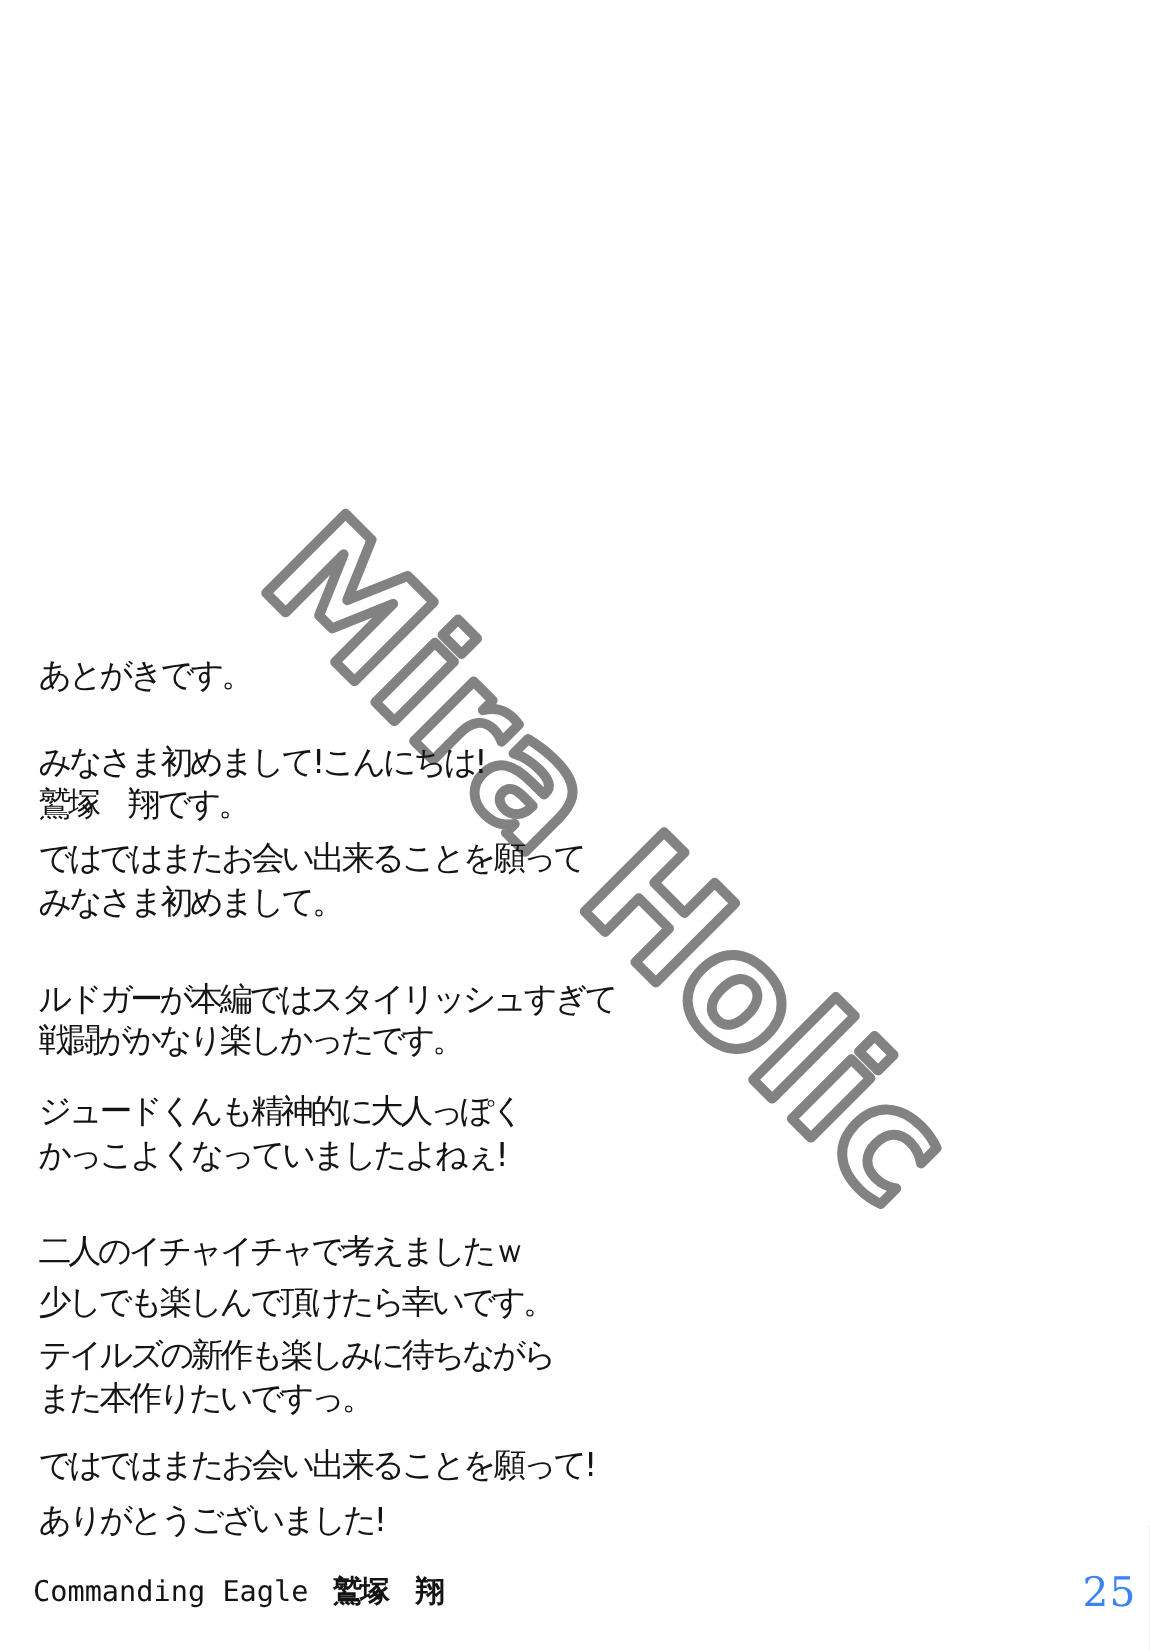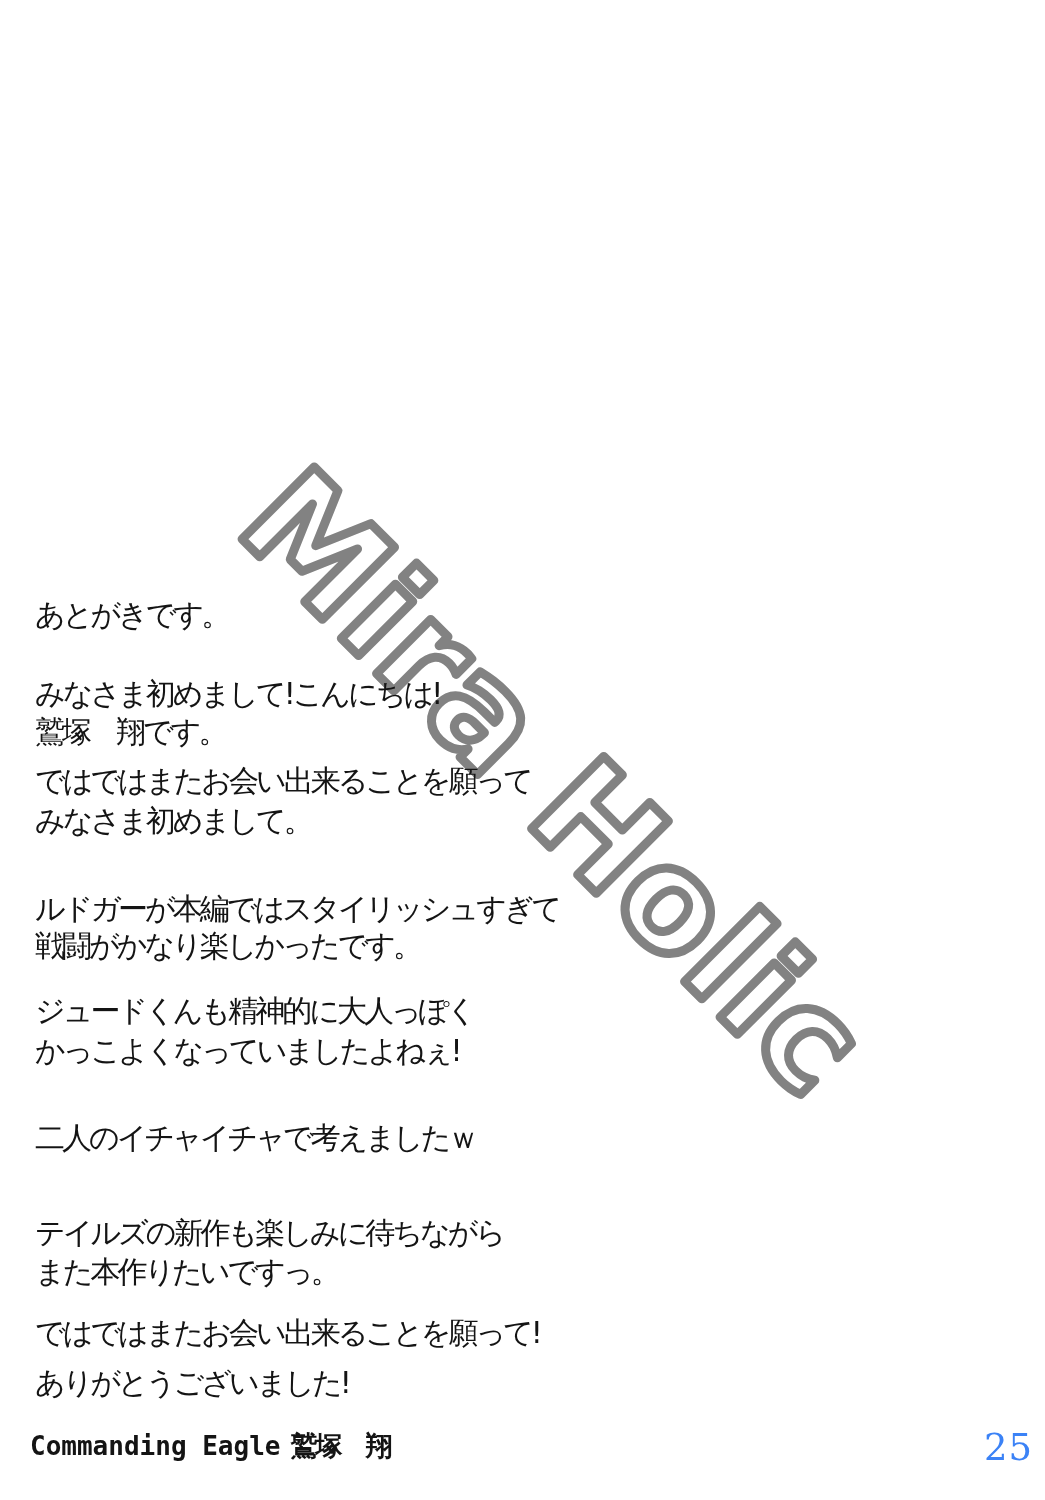--- a/index.html
+++ b/index.html
@@ -50,30 +50,30 @@
   .credit {
     position: absolute;
     left: 30px;
     top: 1428px;
     z-index: 2;
     white-space: nowrap;
     color: #141414;
   }
   .credit .circle {
     font-family: "DejaVu Sans Mono", monospace;
-    font-weight: bold;
+    font-weight: normal;
     font-size: 26px;
     letter-spacing: 0px;
   }
   .credit .author {
     font-family: "DejaVu Sans", sans-serif;
     font-weight: bold;
     font-size: 27px;
     letter-spacing: -2px;
-    margin-left: 10px;
+    margin-left: 22px;
   }
   
   .page-number {
     position: absolute;
     left: 984px;
     top: 1426px;
     z-index: 2;
     font-family: "DejaVu Serif", serif;
     font-size: 37px;
     color: #3b82f6;
@@ -92,20 +92,21 @@
   <div class="line" style="top:600px">あとがきです。</div>
   <div class="line" style="top:679px">みなさま初めまして!こんにちは!</div>
   <div class="line" style="top:717px">鷲塚　翔です。</div>
   <div class="line" style="top:766px">ではではまたお会い出来ることを願って</div>
   <div class="line" style="top:806px">みなさま初めまして。</div>
   <div class="line" style="top:894px">ルドガーが本編ではスタイリッシュすぎて</div>
   <div class="line" style="top:931px">戦闘がかなり楽しかったです。</div>
   <div class="line" style="top:996px">ジュードくんも精神的に大人っぽく</div>
   <div class="line" style="top:1036px">かっこよくなっていましたよねぇ!</div>
   <div class="line" style="top:1123px">二人のイチャイチャで考えましたｗ</div>
+  <div class="line" style="top:1170px">少しでも楽しんで頂けたら幸いです。</div>
   <div class="line" style="top:1218px">テイルズの新作も楽しみに待ちながら</div>
   <div class="line" style="top:1257px">また本作りたいですっ。</div>
   <div class="line" style="top:1318px">ではではまたお会い出来ることを願って!</div>
   <div class="line" style="top:1368px">ありがとうございました!</div>
 
   <div class="credit">
     <span class="circle">Commanding Eagle</span><span class="author">鷲塚　翔</span>
   </div>
 
   <div class="page-number">25</div>

